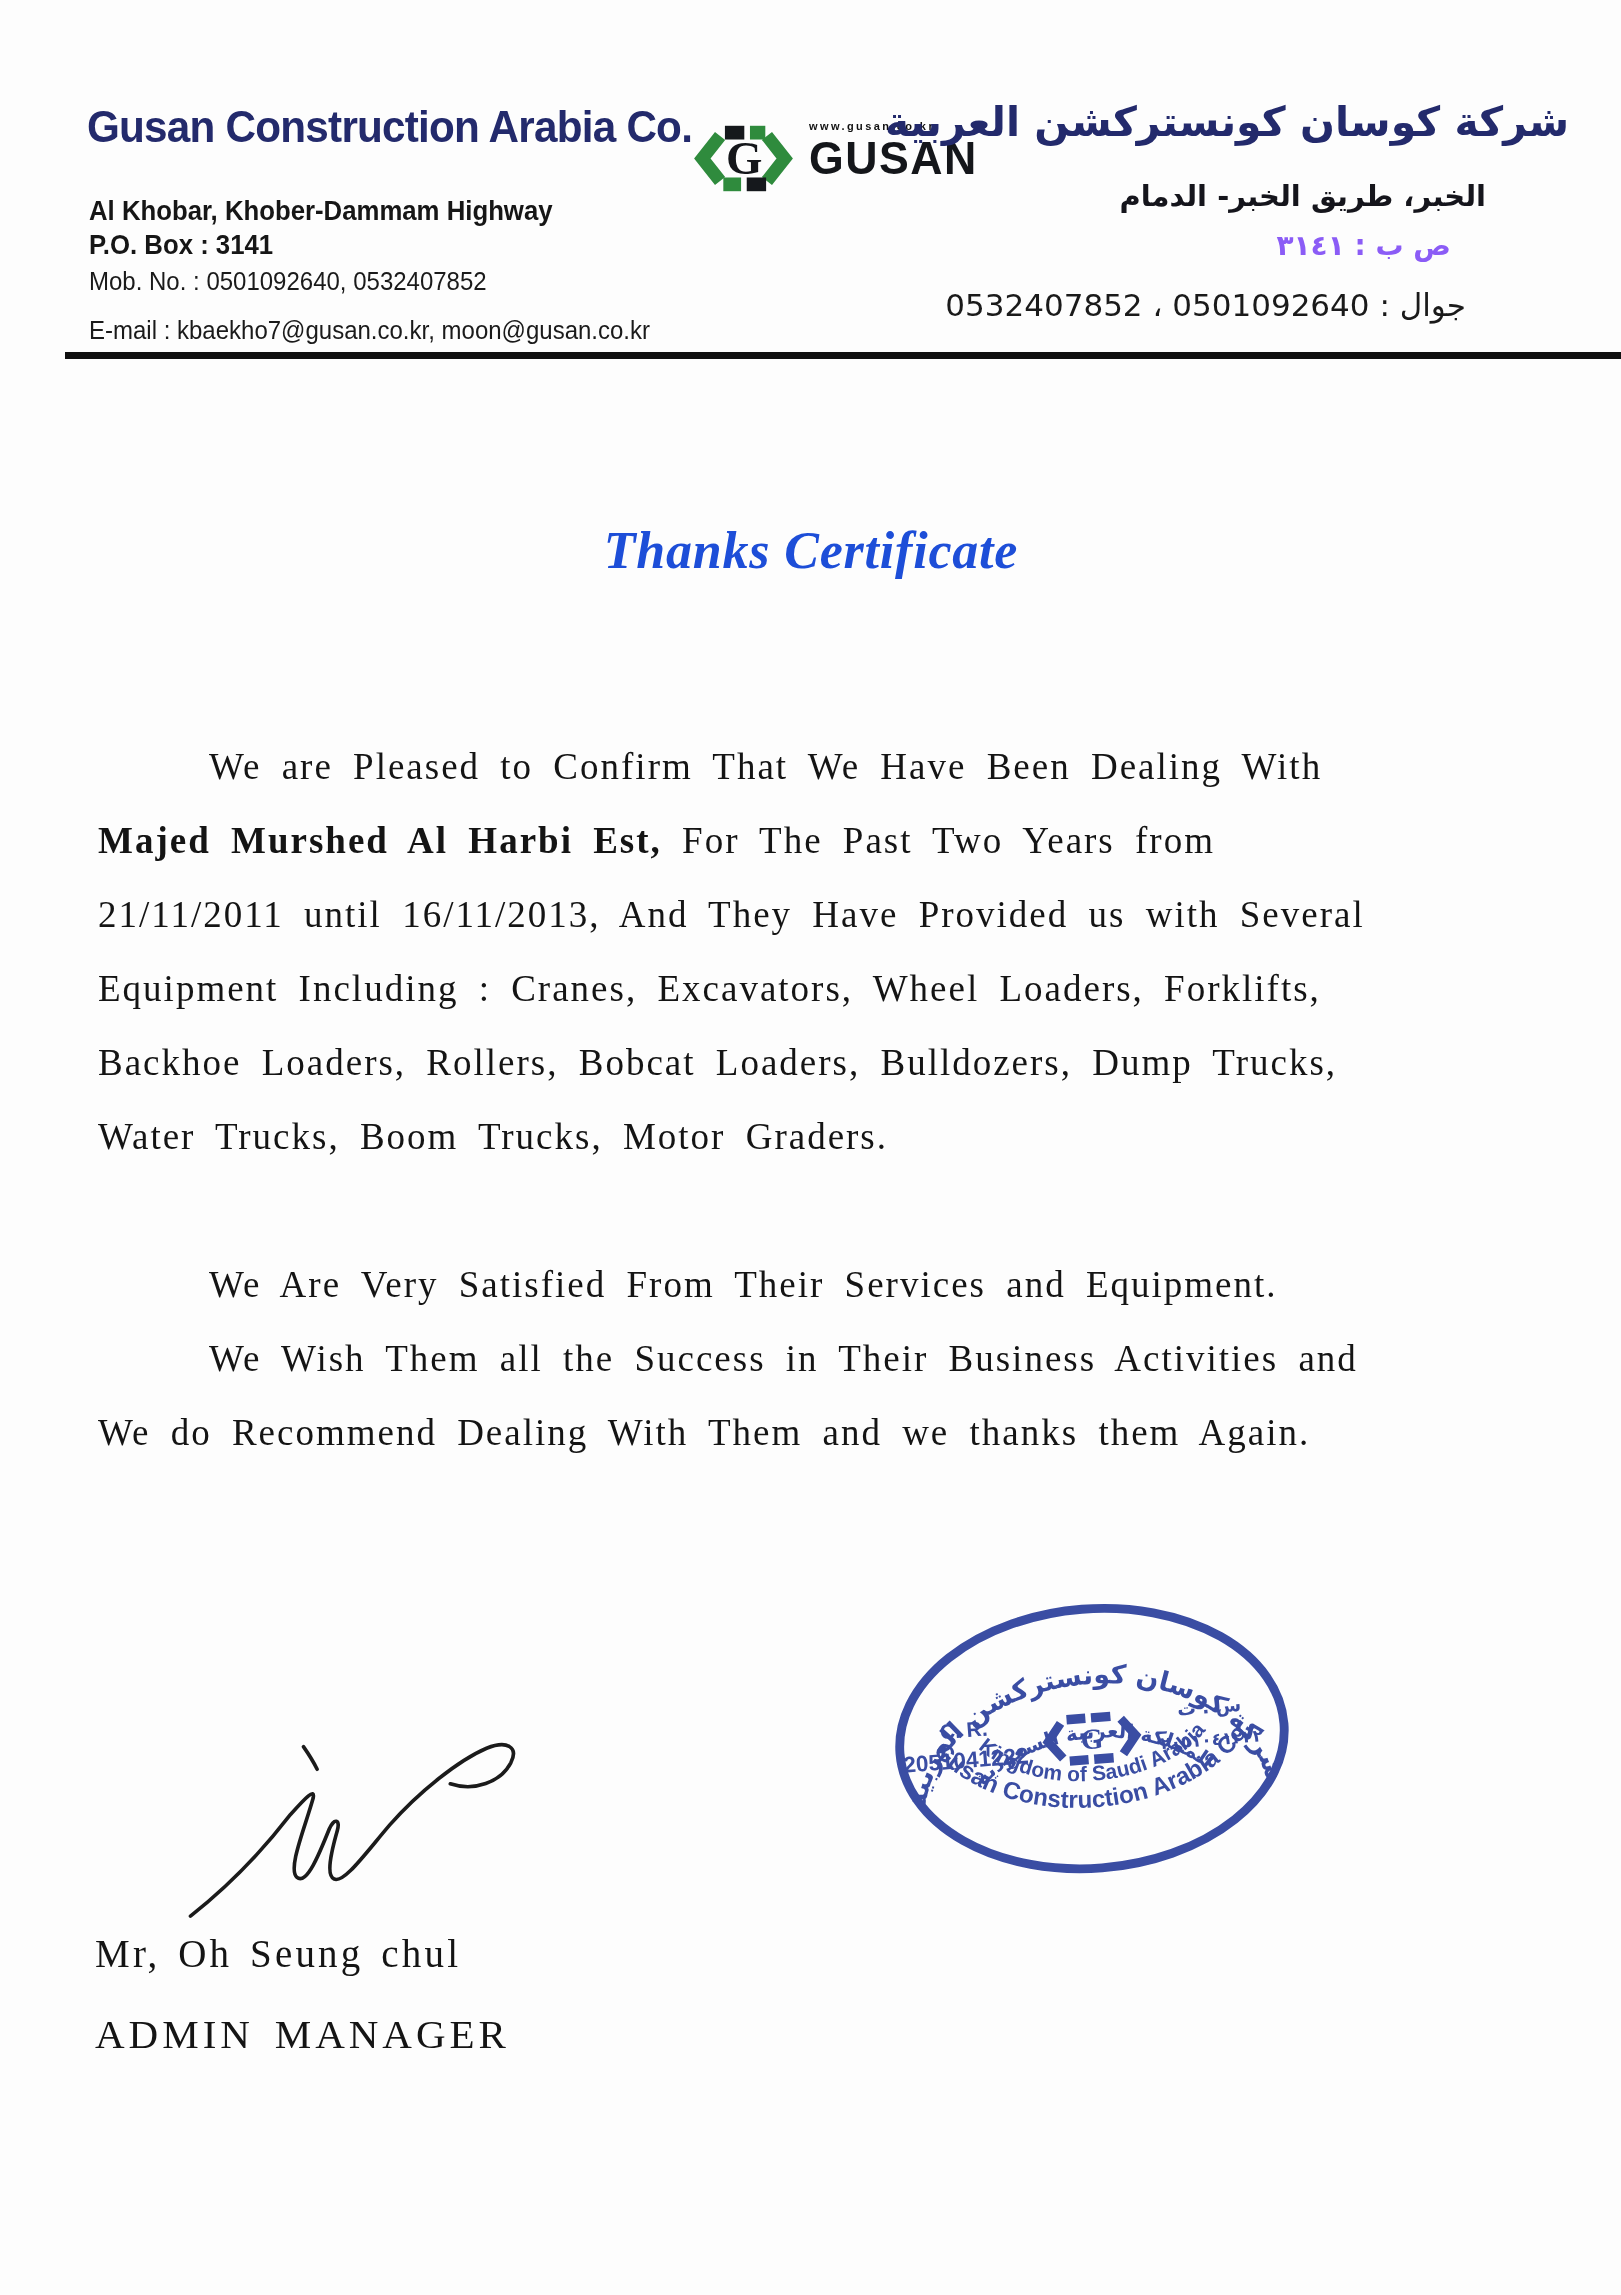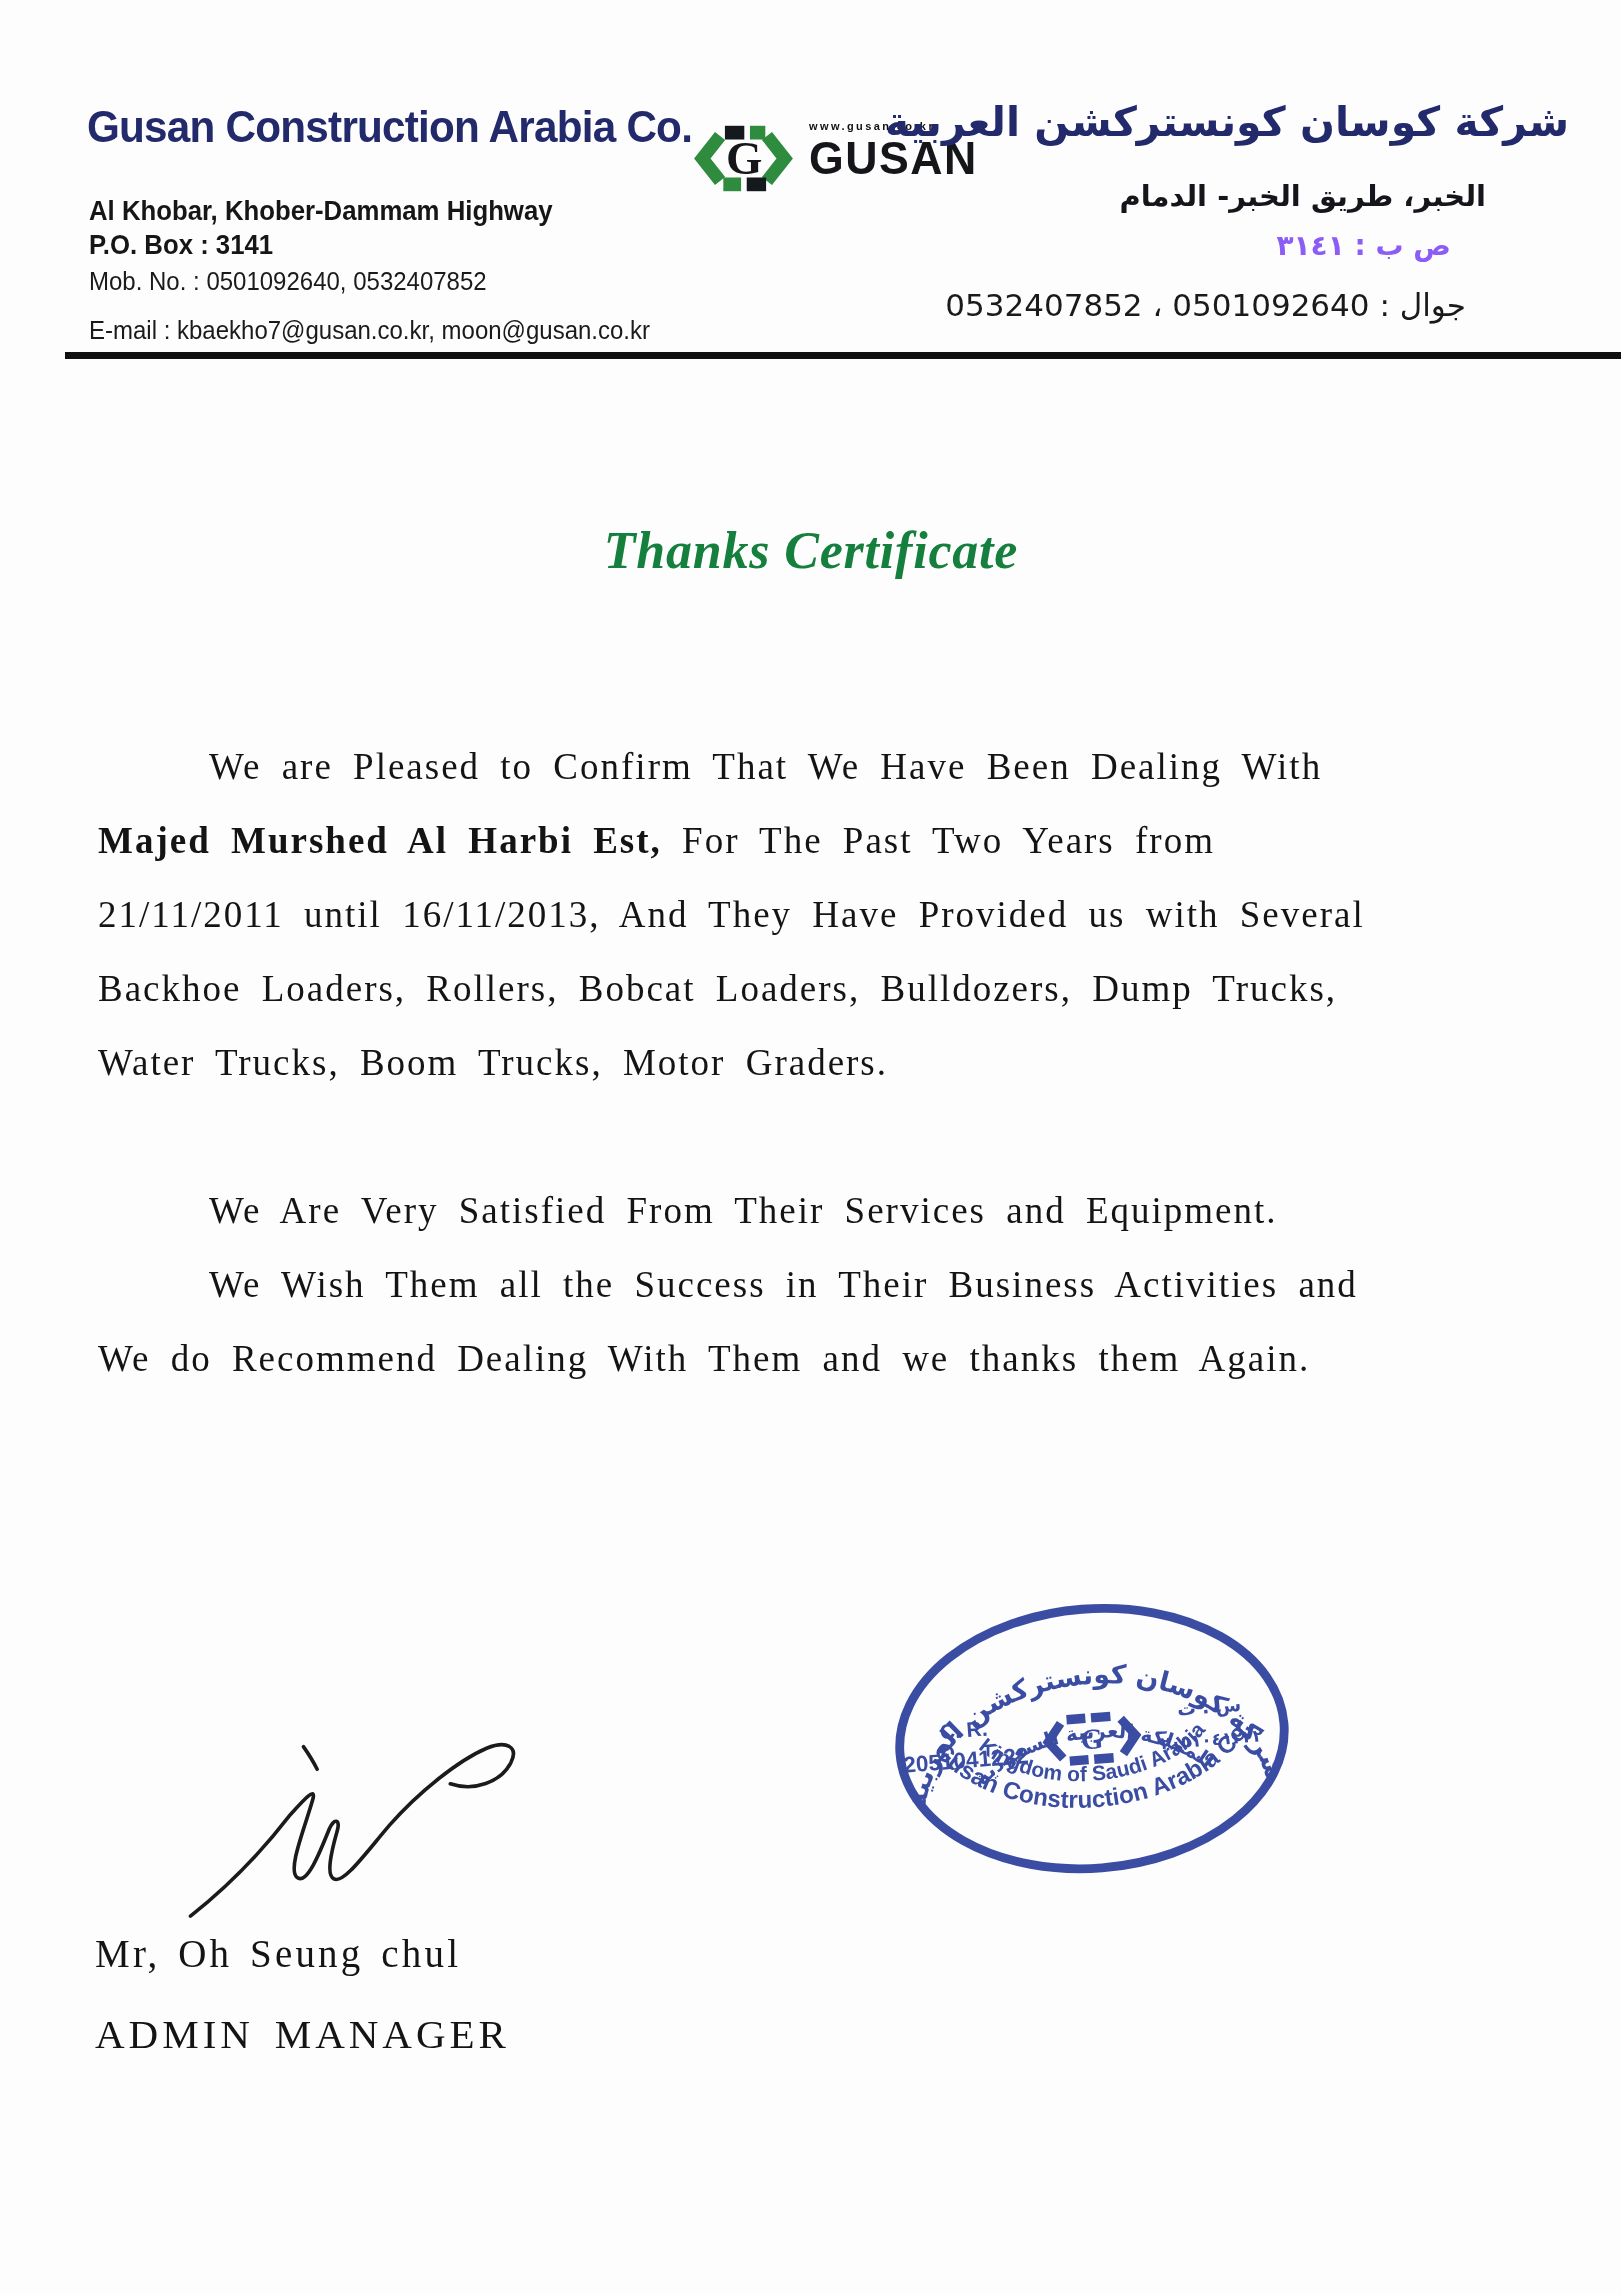--- a/index.html
+++ b/index.html
@@ -72,21 +72,21 @@
   .header-rule{
     left:65px;top:352px;width:1557px;height:7.3px;
     background:#101010;
   }
 
   
   .cert-title{
     left:0;top:521px;width:1622px;
     text-align:center;
     font-size:52px;font-weight:700;font-style:italic;
-    letter-spacing:0.8px;color:#15803d;
+    letter-spacing:0.8px;color:#1d4ed8;
   }
 
   
   .letter-body{
     left:98px;top:730px;width:1445px;
     font-size:37px;line-height:74px;
     letter-spacing:2px;word-spacing:9px;
     color:#141414;
   }
   .line{white-space:nowrap;}
@@ -140,20 +140,21 @@
 <div class="abs ar mobile-ar">جوال : 0501092640 ، 0532407852</div>
 
 <div class="abs header-rule"></div>
 
 <div class="abs cert-title">Thanks Certificate</div>
 
 <div class="abs letter-body">
   <div class="line indent">We are Pleased to Confirm That We Have Been Dealing With</div>
   <div class="line"><span class="bname">Majed Murshed Al Harbi Est,</span><span> For The Past Two Years from</span></div>
   <div class="line">21/11/2011 until 16/11/2013, And They Have Provided us with Several</div>
+  <div class="line">Equipment Including : Cranes, Excavators, Wheel Loaders, Forklifts,</div>
   <div class="line">Backhoe Loaders, Rollers, Bobcat Loaders, Bulldozers, Dump Trucks,</div>
   <div class="line">Water Trucks, Boom Trucks, Motor Graders.</div>
   <div class="blankline"></div>
   <div class="line indent">We Are Very Satisfied From Their Services and Equipment.</div>
   <div class="line indent">We Wish Them all the Success in Their Business Activities and</div>
   <div class="line">We do Recommend Dealing With Them and we thanks them Again.</div>
 </div>
 
 <svg class="abs stamp-wrap" viewBox="0 0 500 345" width="404" height="278">
   <defs>

